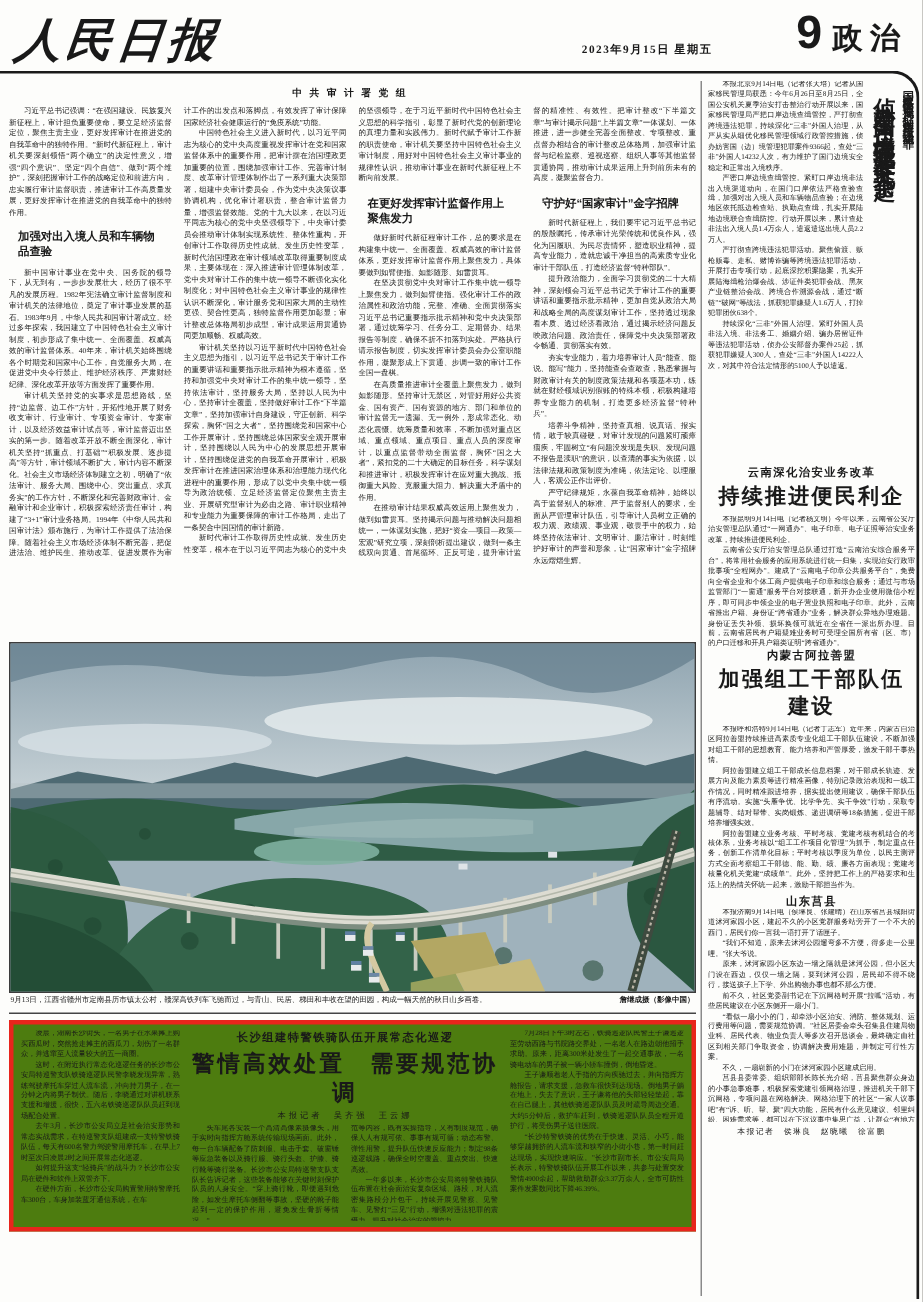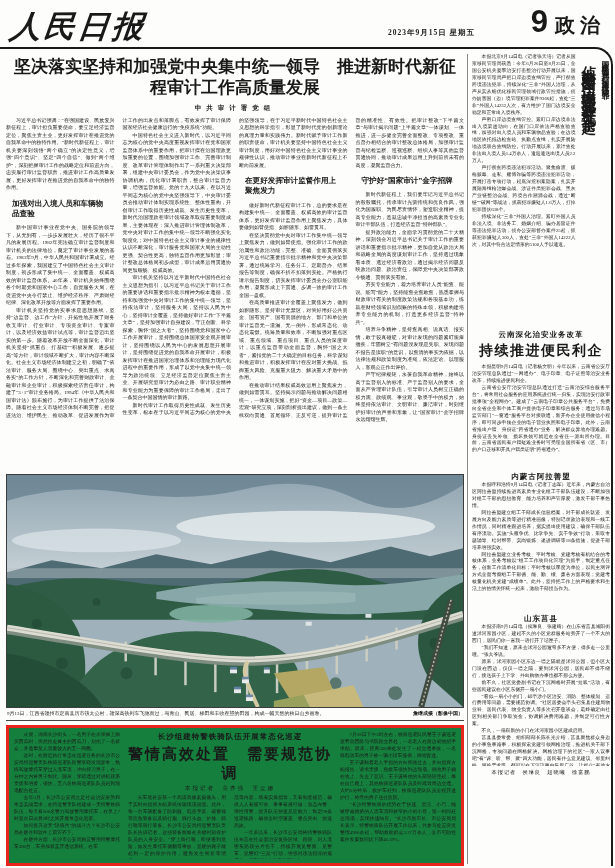--- a/index.html
+++ b/index.html
@@ -25,39 +25,39 @@
   .bodycols p, .smalltext p{margin:0;text-indent:2em;}
   .bodycols h4.subhead{font-size:7.6px;line-height:1.35;margin:7px 0 5px;text-indent:0;
             font-family:"Liberation Sans",sans-serif;break-inside:avoid;padding:0 6px;text-align:left;}
   .photo{margin-top:5px;height:232px;border:1px solid #3c3c3c;background:#9fb2bc;}
   .photo svg{display:block;width:100%;height:100%;}
   .caption-row{display:flex;justify-content:space-between;gap:10px;font-size:5px;line-height:1.35;
                margin:3px 1px 3px;}
   .caption-row .credit{white-space:nowrap;font-weight:bold;}
   .section-rule{border-top:1px solid #444;margin:1px 0 4px;}
   
-  .featured{border:3px solid #e8251c;padding:4px 5px;display:flex;gap:8px;height:127px;background:#15803d;}
+  .featured{border:3px solid #e8251c;padding:4px 5px;display:flex;gap:8px;height:127px;background:#4d7c0f;}
   .smalltext{font-size:4.8px;line-height:1.45;text-align:justify;}
   .f-left{width:106px;flex:none;overflow:hidden;}
   .f-right{width:116px;flex:none;overflow:hidden;}
   .f-mid{flex:1;display:flex;flex-direction:column;overflow:hidden;}
   .f-kicker{font-size:7.5px;font-weight:bold;text-align:center;letter-spacing:1px;}
   .f-title{font-size:15px;font-weight:bold;text-align:center;letter-spacing:2px;margin:3px 0 2px;}
   .f-byline{font-size:5.5px;text-align:center;letter-spacing:2px;margin-bottom:3px;}
   .f-cols{column-count:2;column-gap:8px;flex:1;overflow:hidden;}
   
   .side-col{position:absolute;left:472px;top:54px;width:138px;}
   .sa1{display:flex;gap:4px;height:256px;overflow:hidden;}
   .sa1-body{flex:1;overflow:hidden;}
   .sa1-titles{writing-mode:vertical-rl;flex:none;}
   .v-kicker{height:96px;font-size:7.5px;font-weight:bold;letter-spacing:2px;margin-left:4px;
             font-family:"Liberation Sans",sans-serif;line-height:1.25;}
   .v-title{height:190px;font-size:14.5px;font-weight:bold;letter-spacing:3px;line-height:1.18;
            font-family:"Liberation Sans",sans-serif;}
-  .side-art{margin-top:20px;}
+  .side-art{margin-top:0;}
   .s-kicker{text-align:center;font-size:7.5px;font-weight:bold;letter-spacing:1px;}
   .s-title{text-align:center;font-size:14px;font-weight:bold;letter-spacing:1.5px;margin:2px 0 4px;}
   .s-body{overflow:hidden;}
   .s-body.h2{height:88px;} .s-body.h3{height:112px;} .s-body.h4{height:142px;}
   .s-byline{text-align:center;font-size:5.2px;letter-spacing:1px;margin-top:3px;}
 </style>
 </head>
 <body>
 
 <div class="page">
@@ -65,21 +65,20 @@
   <div class="masthead">人民日报</div>
   <div class="dateline">2023年9月15日 星期五</div>
   <div class="pagesec">
     <span class="pagenum sans">9</span>
     <span class="secname sans">政治</span>
   </div>
   <div class="frame"></div>
   <div class="vdivider"></div>
 
   <div class="main-col">
-    <h1 class="headline sans">坚决落实坚持和加强党中央集中统一领导　推进新时代新征程审计工作高质量发展</h1>
     <div class="m-byline">中共审计署党组</div>
     <div class="bodycols">
         <p>习近平总书记强调：“在强国建设、民族复兴新征程上，审计担负重要使命，要立足经济监督定位，聚焦主责主业，更好发挥审计在推进党的自我革命中的独特作用。”新时代新征程上，审计机关要深刻领悟“两个确立”的决定性意义，增强“四个意识”、坚定“四个自信”、做到“两个维护”，深刻把握审计工作的战略定位和前进方向，忠实履行审计监督职责，推进审计工作高质量发展，更好发挥审计在推进党的自我革命中的独特作用。</p>
         <h4 class="subhead">加强对出入境人员和车辆物品查验</h4>
         <p>新中国审计事业在党中央、国务院的领导下，从无到有，一步步发展壮大，经历了很不平凡的发展历程。1982年宪法确立审计监督制度和审计机关的法律地位，奠定了审计事业发展的基石。1983年9月，中华人民共和国审计署成立。经过多年探索，我国建立了中国特色社会主义审计制度，初步形成了集中统一、全面覆盖、权威高效的审计监督体系。40年来，审计机关始终围绕各个时期党和国家中心工作，自觉服务大局，在促进党中央令行禁止、维护经济秩序、严肃财经纪律、深化改革开放等方面发挥了重要作用。</p>
         <p>审计机关坚持党的实事求是思想路线，坚持“边监督、边工作”方针，开拓性地开展了财务收支审计、行业审计、专项资金审计、专案审计，以及经济效益审计试点等，审计监督迈出坚实的第一步。随着改革开放不断全面深化，审计机关坚持“抓重点、打基础”“积极发展、逐步提高”等方针，审计领域不断扩大，审计内容不断深化。社会主义市场经济体制建立之初，明确了“依法审计、服务大局、围绕中心、突出重点、求真务实”的工作方针，不断深化和完善财政审计、金融审计和企业审计，积极探索经济责任审计，构建了“3+1”审计业务格局。1994年《中华人民共和国审计法》颁布施行，为审计工作提供了法治保障。随着社会主义市场经济体制不断完善，把促进法治、维护民生、推动改革、促进发展作为审计工作的出发点和落脚点，有效发挥了审计保障国家经济社会健康运行的“免疫系统”功能。</p>
         <p>中国特色社会主义进入新时代，以习近平同志为核心的党中央高度重视发挥审计在党和国家监督体系中的重要作用，把审计摆在治国理政更加重要的位置，围绕加强审计工作、完善审计制度、改革审计管理体制作出了一系列重大决策部署，组建中央审计委员会，作为党中央决策议事协调机构，优化审计署职责，整合审计监督力量，增强监督效能。党的十九大以来，在以习近平同志为核心的党中央坚强领导下，中央审计委员会推动审计体制实现系统性、整体性重构，开创审计工作取得历史性成就、发生历史性变革，新时代治国理政在审计领域改革取得重要制度成果，主要体现在：深入推进审计管理体制改革，党中央对审计工作的集中统一领导不断强化实化制度化；对中国特色社会主义审计事业的规律性认识不断深化，审计服务党和国家大局的主动性更强、契合性更高，独特监督作用更加彰显；审计整改总体格局初步成型，审计成果运用贯通协同更加顺畅、权威高效。</p>
         <p>审计机关坚持以习近平新时代中国特色社会主义思想为指引，以习近平总书记关于审计工作的重要讲话和重要指示批示精神为根本遵循，坚持和加强党中央对审计工作的集中统一领导，坚持依法审计，坚持服务大局，坚持以人民为中心，坚持审计全覆盖，坚持做好审计工作“下半篇文章”，坚持加强审计自身建设，守正创新、科学探索，胸怀“国之大者”，坚持围绕党和国家中心工作开展审计，坚持围绕总体国家安全观开展审计，坚持围绕以人民为中心的发展思想开展审计，坚持围绕促进党的自我革命开展审计，积极发挥审计在推进国家治理体系和治理能力现代化进程中的重要作用，形成了以党中央集中统一领导为政治统领、立足经济监督定位聚焦主责主业、开展研究型审计为必由之路、审计职业精神和专业能力为重要保障的审计工作格局，走出了一条契合中国国情的审计新路。</p>
         <p>新时代审计工作取得历史性成就、发生历史性变革，根本在于以习近平同志为核心的党中央的坚强领导，在于习近平新时代中国特色社会主义思想的科学指引，彰显了新时代党的创新理论的真理力量和实践伟力。新时代赋予审计工作新的职责使命，审计机关要坚持中国特色社会主义审计制度，用好对中国特色社会主义审计事业的规律性认识，推动审计事业在新时代新征程上不断向前发展。</p>
         <h4 class="subhead">在更好发挥审计监督作用上聚焦发力</h4>
@@ -218,20 +217,21 @@
       <div class="s-kicker sans">云南深化治安业务改革</div>
       <div class="s-title">持续推进便民利企</div>
       <div class="s-body h2 smalltext">
           <p>本报昆明9月14日电（记者杨文明）今年以来，云南省公安厅治安管理总队通过“一网通办”、电子印章、电子证照等治安业务改革，持续推进便民利企。</p>
           <p>云南省公安厅治安管理总队通过打造“云南治安综合服务平台”，将常用社会服务的应用系统进行统一归集，实现治安行政审批事项“全程网办”。建成了“云南电子印章公共服务平台”，免费向全省企业和个体工商户提供电子印章和综合服务；通过与市场监管部门“一窗通”服务平台对接联通，新开办企业使用微信小程序，即可同步申领企业的电子营业执照和电子印章。此外，云南省推出户籍、身份证“跨省通办”业务，解决群众异地办理难题。身份证丢失补领、损坏换领可就近在全省任一派出所办理。目前，云南省居民有户籍疑难业务时可受理全国所有省（区、市）的户口迁移和开具户籍类证明“跨省通办”。</p>
         </div>
     </div>
 
     <div class="side-art">
       <div class="s-kicker sans">内蒙古阿拉善盟</div>
+      <div class="s-title sans">加强组工干部队伍建设</div>
       <div class="s-body h3 smalltext">
           <p>本报呼和浩特9月14日电（记者丁志军）近年来，内蒙古自治区阿拉善盟持续推进高素质专业化组工干部队伍建设，不断加强对组工干部的思想教育、能力培养和严管厚爱，激发干部干事热情。</p>
           <p>阿拉善盟建立组工干部成长信息档案，对干部成长轨迹、发展方向及能力素质等进行精准画像，特别记录政治表现和一线工作情况，同时精准跟进培养，据实提出使用建议，确保干部队伍有序流动。实施“头雁争优、比学争先、实干争效”行动，采取专题辅导、结对帮带、实岗锻炼、递进调研等18条措施，促进干部培养增强实效。</p>
           <p>阿拉善盟建立业务考核、平时考核、党建考核有机结合的考核体系，业务考核以“组工工作项目化管理”为抓手，制定重点任务，创新工作清单化目标；平时考核以季度为单位，以民主测评方式全面考察组工干部德、能、勤、绩、廉各方面表现；党建考核量化机关党建“成绩单”。此外，坚持把工作上的严格要求和生活上的热情关怀统一起来，激励干部担当作为。</p>
         </div>
     </div>
 
     <div class="side-art">
       <div class="s-kicker sans">山东莒县</div>
       <div class="s-body h4 smalltext">

